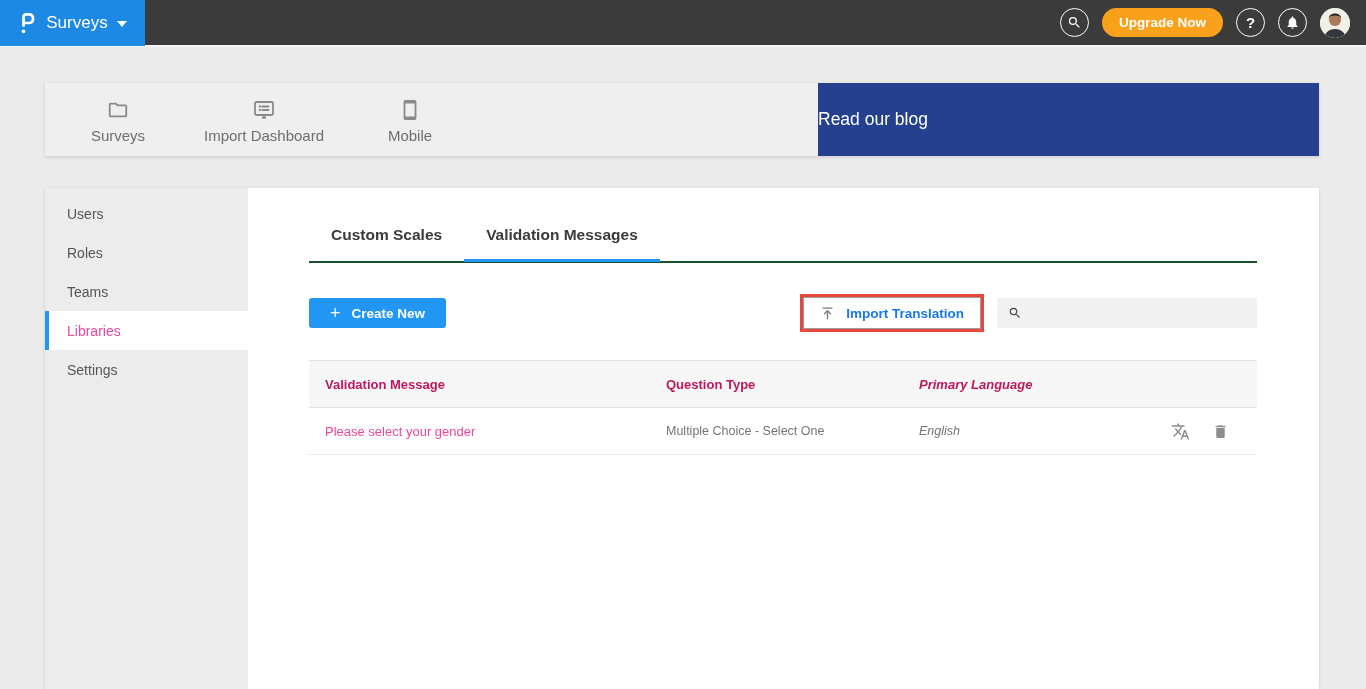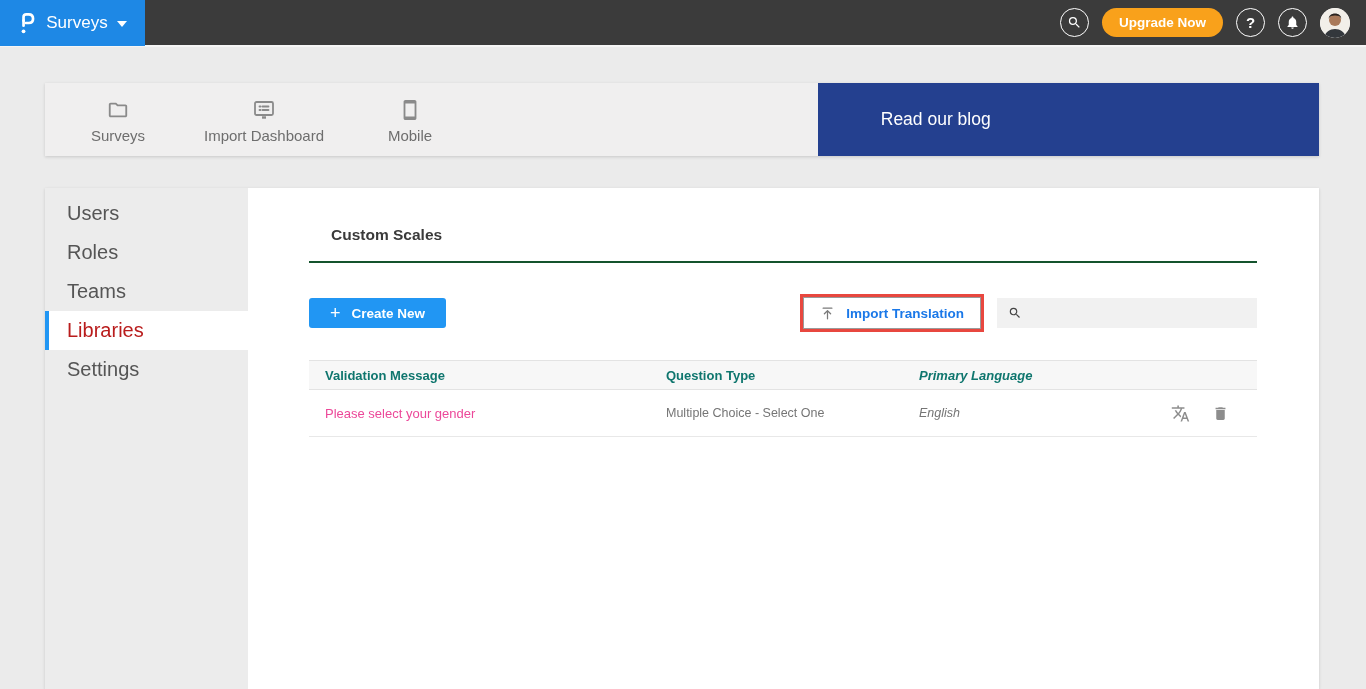--- a/index.html
+++ b/index.html
@@ -22,32 +22,32 @@
 
   
   .nav-card { position:absolute; left:45px; top:83px; width:1274px; height:73px; display:flex;
               box-shadow:0 1px 3px rgba(0,0,0,.15); }
   .nav-tabs { width:773px; background:#f0efef; display:flex; }
   .nav-tab { width:146px; height:73px; display:flex; flex-direction:column; align-items:center; justify-content:center;
              gap:6px; color:#6e6e6e; font-size:15px; cursor:pointer; border-top:3px solid transparent; }
   .nav-tab .nicon { color:#8a8a8a; height:22px; display:flex; align-items:flex-end; }
   .nav-tab.active { background:#fff; border-top:3px solid #2196f3; }
   .banner { flex:1; background:#24408f; display:flex; align-items:center; cursor:pointer; }
-  .banner-title { width:47%; text-align:center; color:#fff; font-size:17.5px; }
+  .banner-title { width:47%; color:#fff; font-size:17.5px; }
   .banner-bullets { list-style:none; color:#dde3f4; font-size:11.5px; display:flex; flex-direction:column; gap:9px; }
   .banner-bullets li { display:flex; align-items:center; gap:9px; }
   .banner-bullets li::before { content:""; width:5px; height:5px; border-radius:50%; background:#dde3f4; flex:none; }
 
   
   .main-card { position:absolute; left:45px; top:188px; width:1274px; height:501px; display:flex;
                background:#fff; box-shadow:0 1px 3px rgba(0,0,0,.15); }
   .side-nav { width:203px; background:#ececec; padding-top:6px; flex:none; }
-  .side-item { height:39px; display:flex; align-items:center; padding-left:18px; font-size:20px; color:#555;
+  .side-item { height:39px; display:flex; align-items:center; padding-left:18px; font-size:14px; color:#555;
                cursor:pointer; border-left:4px solid transparent; }
-  .side-item.active { background:#fff; border-left:4px solid #2196f3; color:#b91c1c; }
+  .side-item.active { background:#fff; border-left:4px solid #2196f3; color:#ec4899; }
 
   .content { flex:1; padding:38px 62px 0 61px; }
   .content-tabs { display:flex; border-bottom:2px solid #14532d; }
   .content-tab { padding:0 22px 15px 22px; font-size:15.5px; font-weight:bold; color:#3a3a3a;
                  cursor:pointer; border-bottom:3px solid transparent; margin-bottom:-1px; }
   .content-tab.active { border-bottom:3px solid #2196f3; }
 
   .toolbar { margin-top:31px; display:flex; align-items:center; justify-content:space-between; }
   .create-btn { background:#2196f3; color:#fff; border:none; border-radius:3px; padding:0 21px;
                 height:30px; font-size:13.5px; font-weight:bold; display:flex; align-items:center; gap:11px; cursor:pointer; }
@@ -58,21 +58,21 @@
                 display:flex; align-items:center; gap:11px; font-size:13.5px; font-weight:bold;
                 color:#1a78e8; cursor:pointer; }
   .import-btn .uicon { color:#7a7a7a; display:flex; }
   .searchbox { width:260px; height:30px; background:#f1f1f1; display:flex; align-items:center; padding:0 11px; }
   .searchbox input { border:none; background:transparent; outline:none; flex:1; font-size:13px;
                      font-family:"Liberation Sans", sans-serif; color:#444; margin-left:9px; }
 
   .vtable { margin-top:28px; width:948px; }
   .trow { display:flex; align-items:center; }
   .thead { background:#f7f7f7; border-top:1px solid #e3e3e3; border-bottom:1px solid #e3e3e3;
-           height:30px; font-size:13px; font-weight:bold; color:#0f766e; }
+           height:48px; font-size:13px; font-weight:bold; color:#be185d; }
   .tbody-row { height:47px; border-bottom:1px solid #e8e8e8; font-size:13px; }
   .c1 { width:341px; margin-left:16px; }
   .c2 { width:253px; }
   .c3 { flex:1;font-style:italic; }
   .cact { display:flex; align-items:center; gap:22px; padding-right:28px; color:#8d8d8d; }
   .cell-link { color:#ec4899; cursor:pointer; }
   .cell-muted { color:#757575; font-size:12.5px; }
   .act-icon { cursor:pointer; display:flex; }
 </style>
 </head>
@@ -173,20 +173,21 @@
       </div>
       <div class="side-item">
         <span>Settings</span>
       </div>
     </div>
 
     <div class="content">
 
       <div class="content-tabs">
         <div class="content-tab">Custom Scales</div>
+        <div class="content-tab active">Validation Messages</div>
       </div>
 
       <div class="toolbar">
         <button class="create-btn">
           <span class="plus">+</span>
           <span>Create New</span>
         </button>
         <div class="toolbar-right">
           <div class="annotation-box">
             <button class="import-btn">

